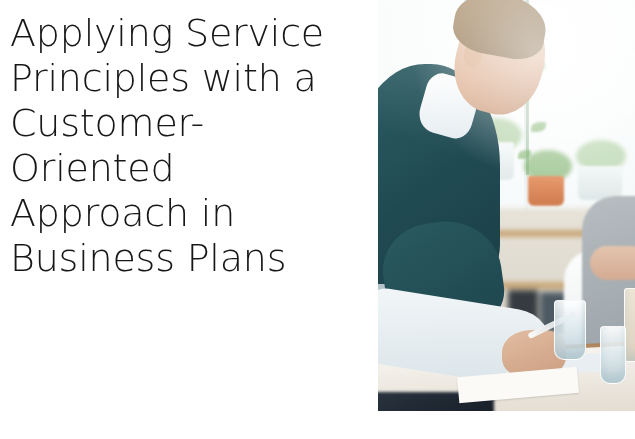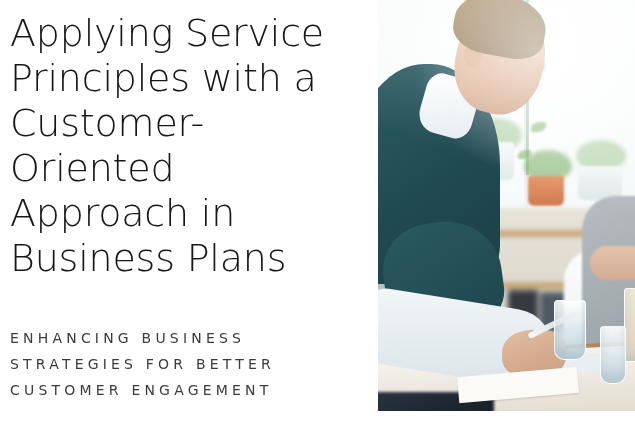--- a/index.html
+++ b/index.html
@@ -405,21 +405,20 @@
 </style>
 </head>
 <body>
 
 <div class="slide">
 
   <div class="text-panel">
 
     <h1 class="title">Applying Service Principles with a Customer-Oriented Approach in Business Plans</h1>
 
-    <p class="subtitle">Enhancing Business Strategies for Better Customer Engagement</p>
 
   </div>
 
   <div class="photo-panel">
     <div class="photo">
 
       <div class="bg-wash"></div>
 
       <div class="window-bar wb1"></div>
       <div class="window-bar wb2"></div>

